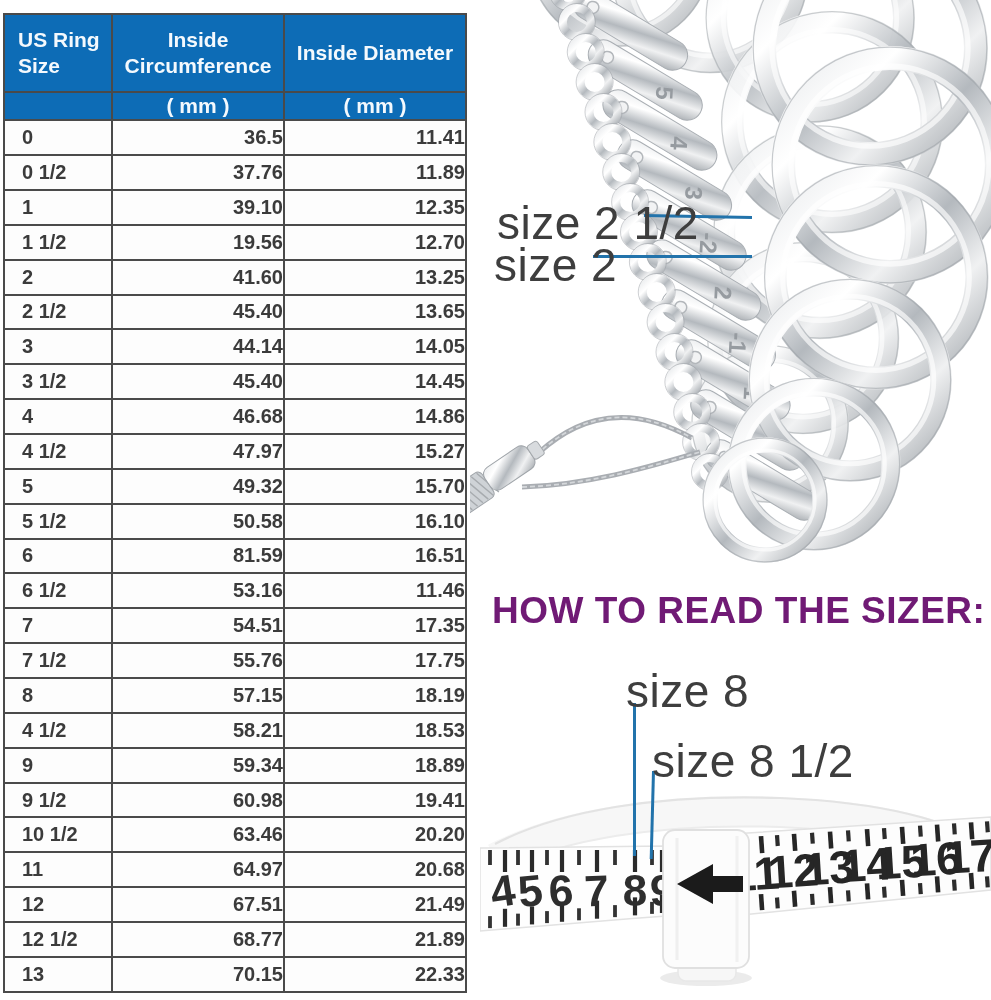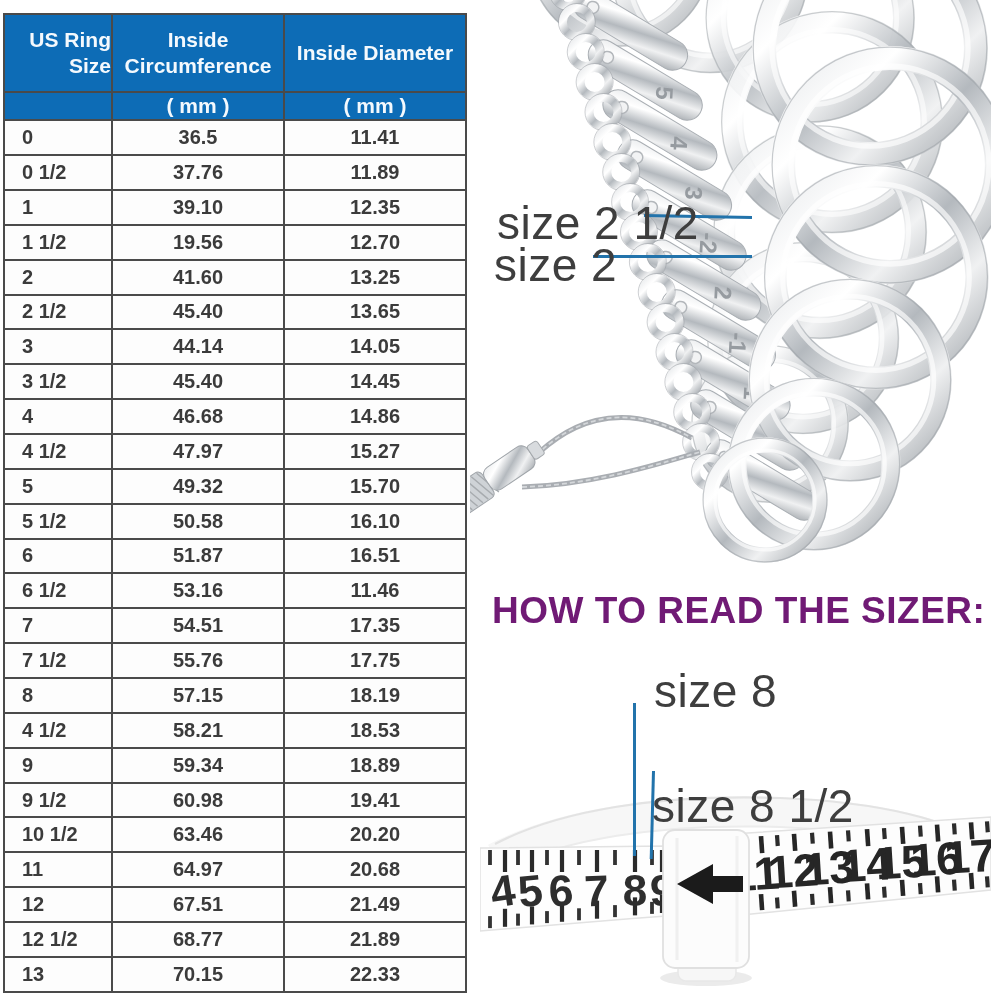--- a/index.html
+++ b/index.html
@@ -23,41 +23,41 @@
     border:2px solid var(--tbl-border);
     font-weight:bold;color:var(--text-dark);
     padding:0;vertical-align:middle;background:#fdfdfd;
   }
   .sizing-table thead th{
     background:var(--header-blue);color:#f4f9fd;
     font-size:21px;line-height:1.25;text-align:center;
   }
   .sizing-table thead tr.main-hdr{height:78px;}
   .sizing-table thead tr.unit-hdr{height:20px;}
-  .sizing-table thead th.col-size{text-align:right;padding-left:13px;}
+  .sizing-table thead th.col-size{text-align:left;padding-left:13px;}
   .sizing-table td{font-size:20px;}
   .sizing-table td.c-size{text-align:left;padding-left:17px;}
-  .sizing-table td.c-mid,.sizing-table td.c-dia{text-align:center;margin-top:12px;}
+  .sizing-table td.c-mid,.sizing-table td.c-dia{text-align:right;margin-top:12px;}
   
   .rings-svg{position:absolute;left:470px;top:0;width:521px;height:570px;}
   .belt-svg{position:absolute;left:480px;top:780px;width:511px;height:220px;}
   
   .ann-label{
     position:absolute;color:#3e3e3e;font-size:46px;font-weight:400;
     white-space:nowrap;z-index:5;letter-spacing:0.5px;text-align:center;
   }
   .ann-line{position:absolute;background:var(--ann-blue);z-index:4;}
   #ann-line-2half{left:644px;top:215px;width:108px;height:3px;transform:rotate(1deg);}
   #ann-line-2{left:593px;top:255px;width:159px;height:3px;}
   #ann-line-8{left:633px;top:703px;width:3px;height:153px;}
   #ann-line-8half{left:652px;top:771px;width:3px;height:88px;transform:rotate(1.5deg);transform-origin:top center;}
   #ann-2half{left:497px;top:196px;}
   #ann-2{left:494px;top:238px;}
-  #ann-8{left:654px;top:664px;}
-  #ann-8half{left:652px;top:734px;margin-top:45px;}
+  #ann-8{left:626px;top:664px;}
+  #ann-8half{left:652px;top:734px;}
   .main-heading{
     position:absolute;left:492px;top:590px;width:490px;
     font-size:37px;font-weight:bold;color:#701a75;letter-spacing:0.5px;
     white-space:nowrap;z-index:5;
   }
 </style>
 </head>
 <body>
 
 <table class="sizing-table">
@@ -134,21 +134,21 @@
         <td class="c-mid">49.32</td>
         <td class="c-dia">15.70</td>
       </tr>
       <tr>
         <td class="c-size">5 1/2</td>
         <td class="c-mid">50.58</td>
         <td class="c-dia">16.10</td>
       </tr>
       <tr>
         <td class="c-size">6</td>
-        <td class="c-mid">51.87</td>
+        <td class="c-mid">81.59</td>
         <td class="c-dia">16.51</td>
       </tr>
       <tr>
         <td class="c-size">6 1/2</td>
         <td class="c-mid">53.16</td>
         <td class="c-dia">11.46</td>
       </tr>
       <tr>
         <td class="c-size">7</td>
         <td class="c-mid">54.51</td>

